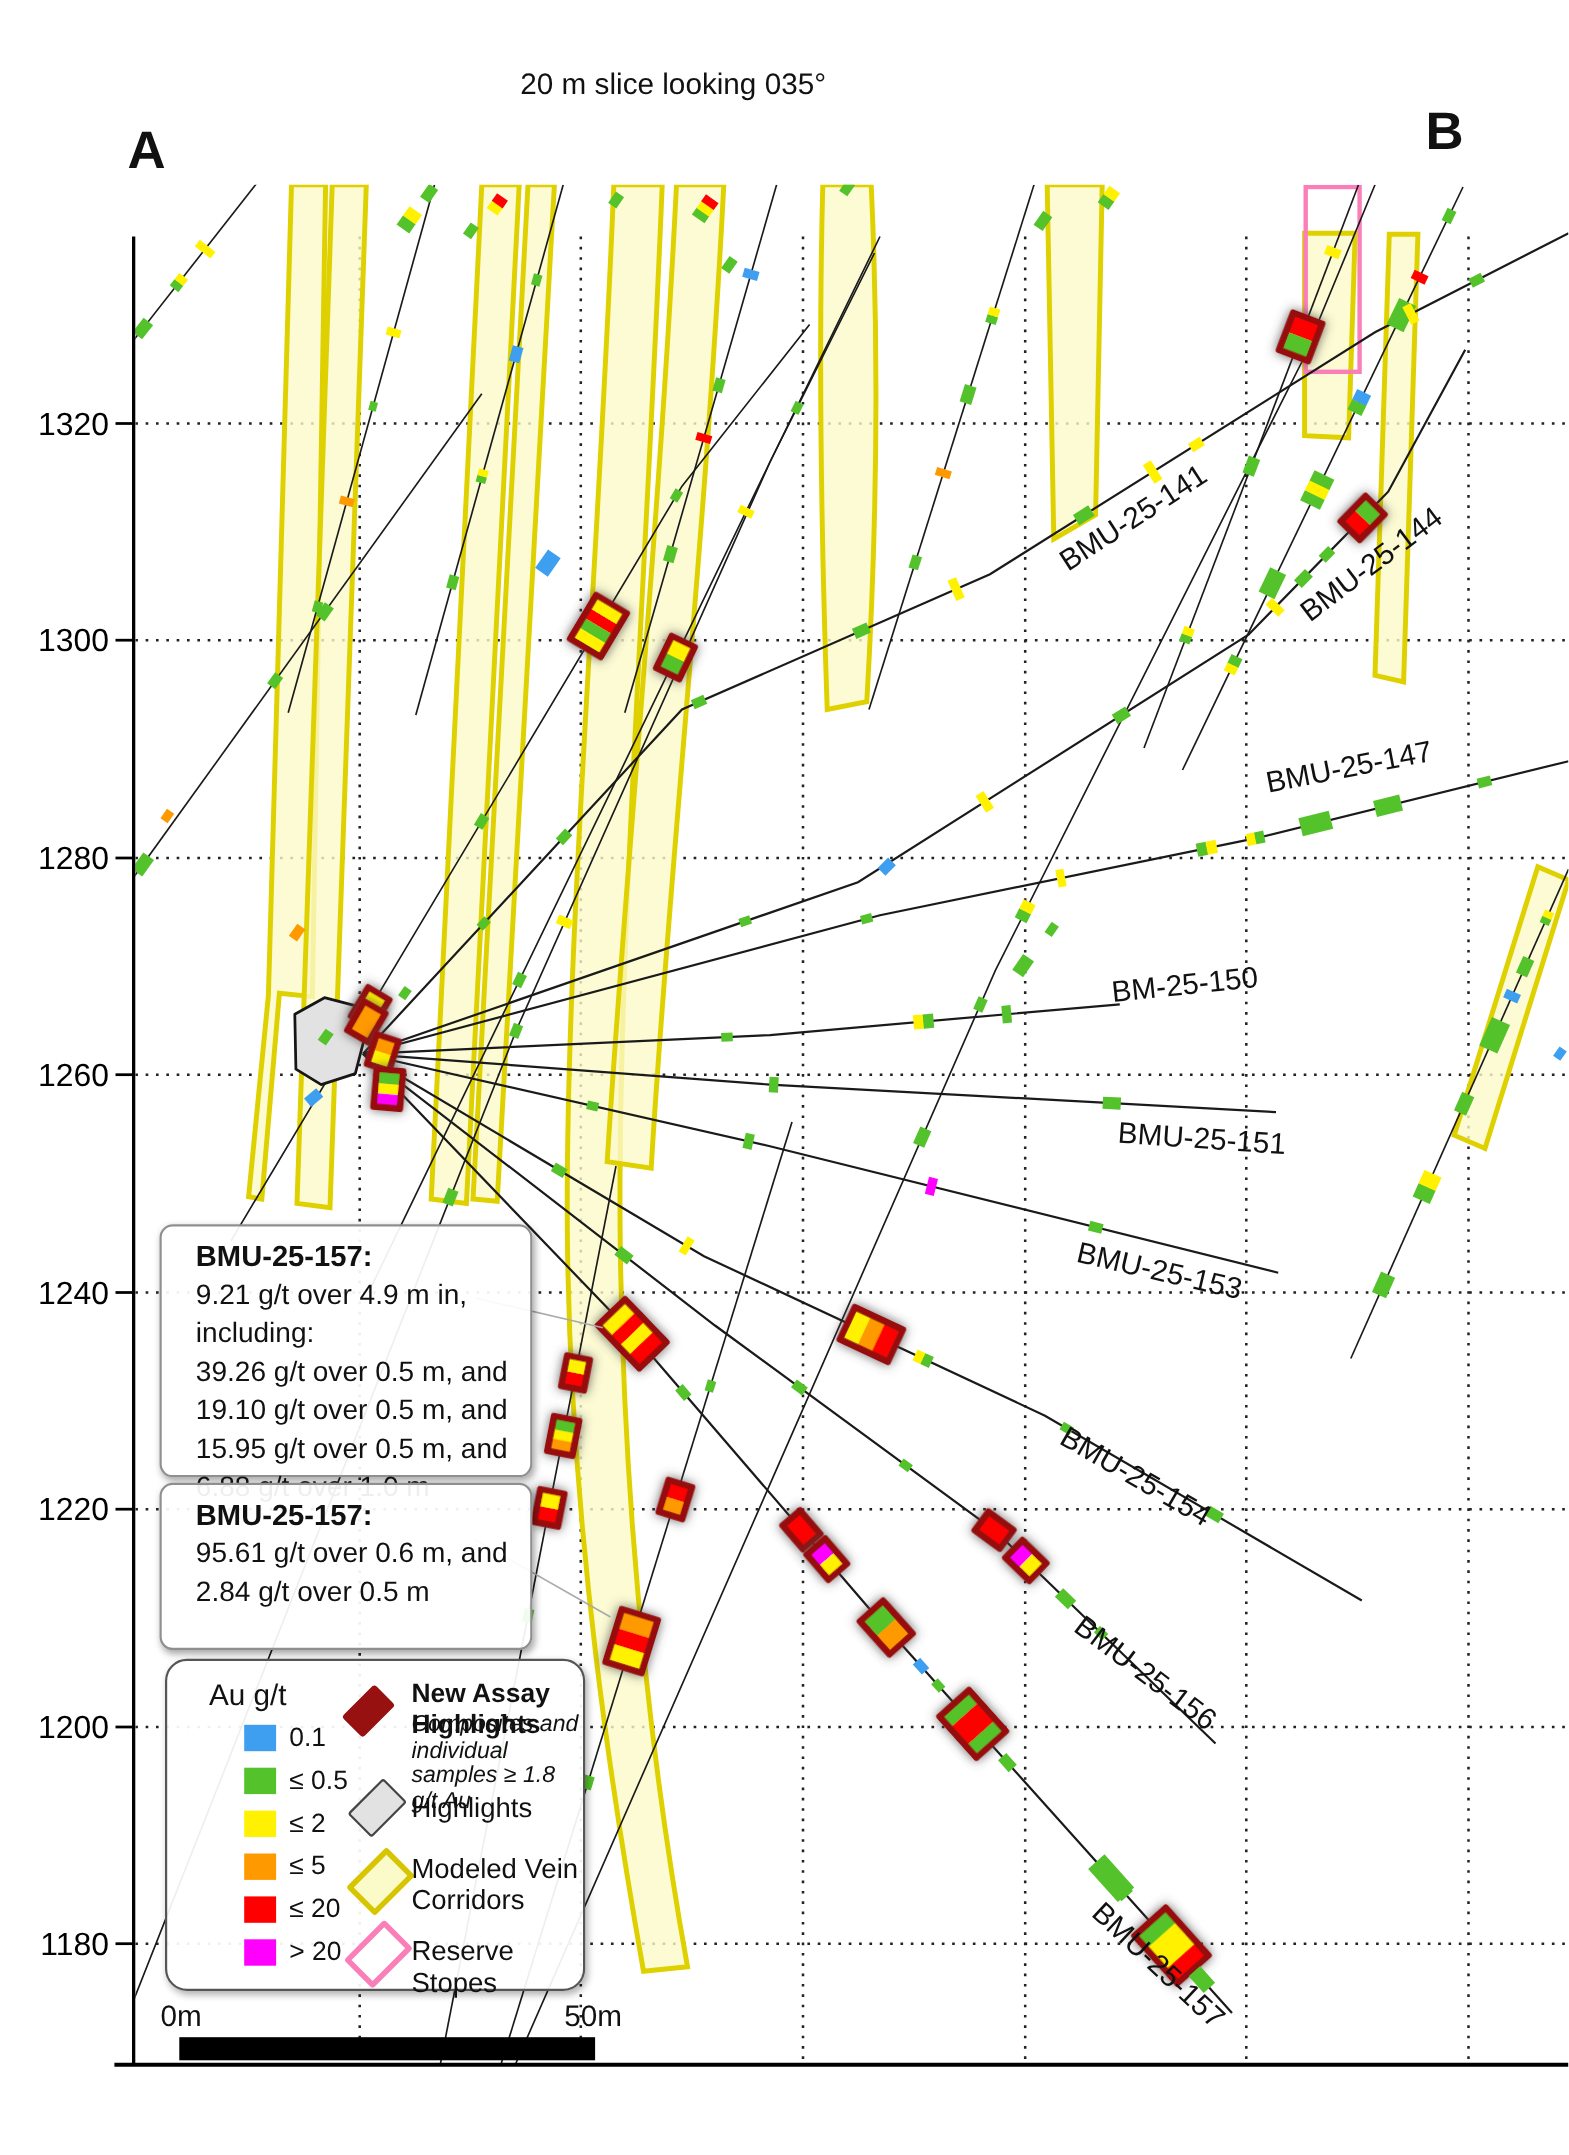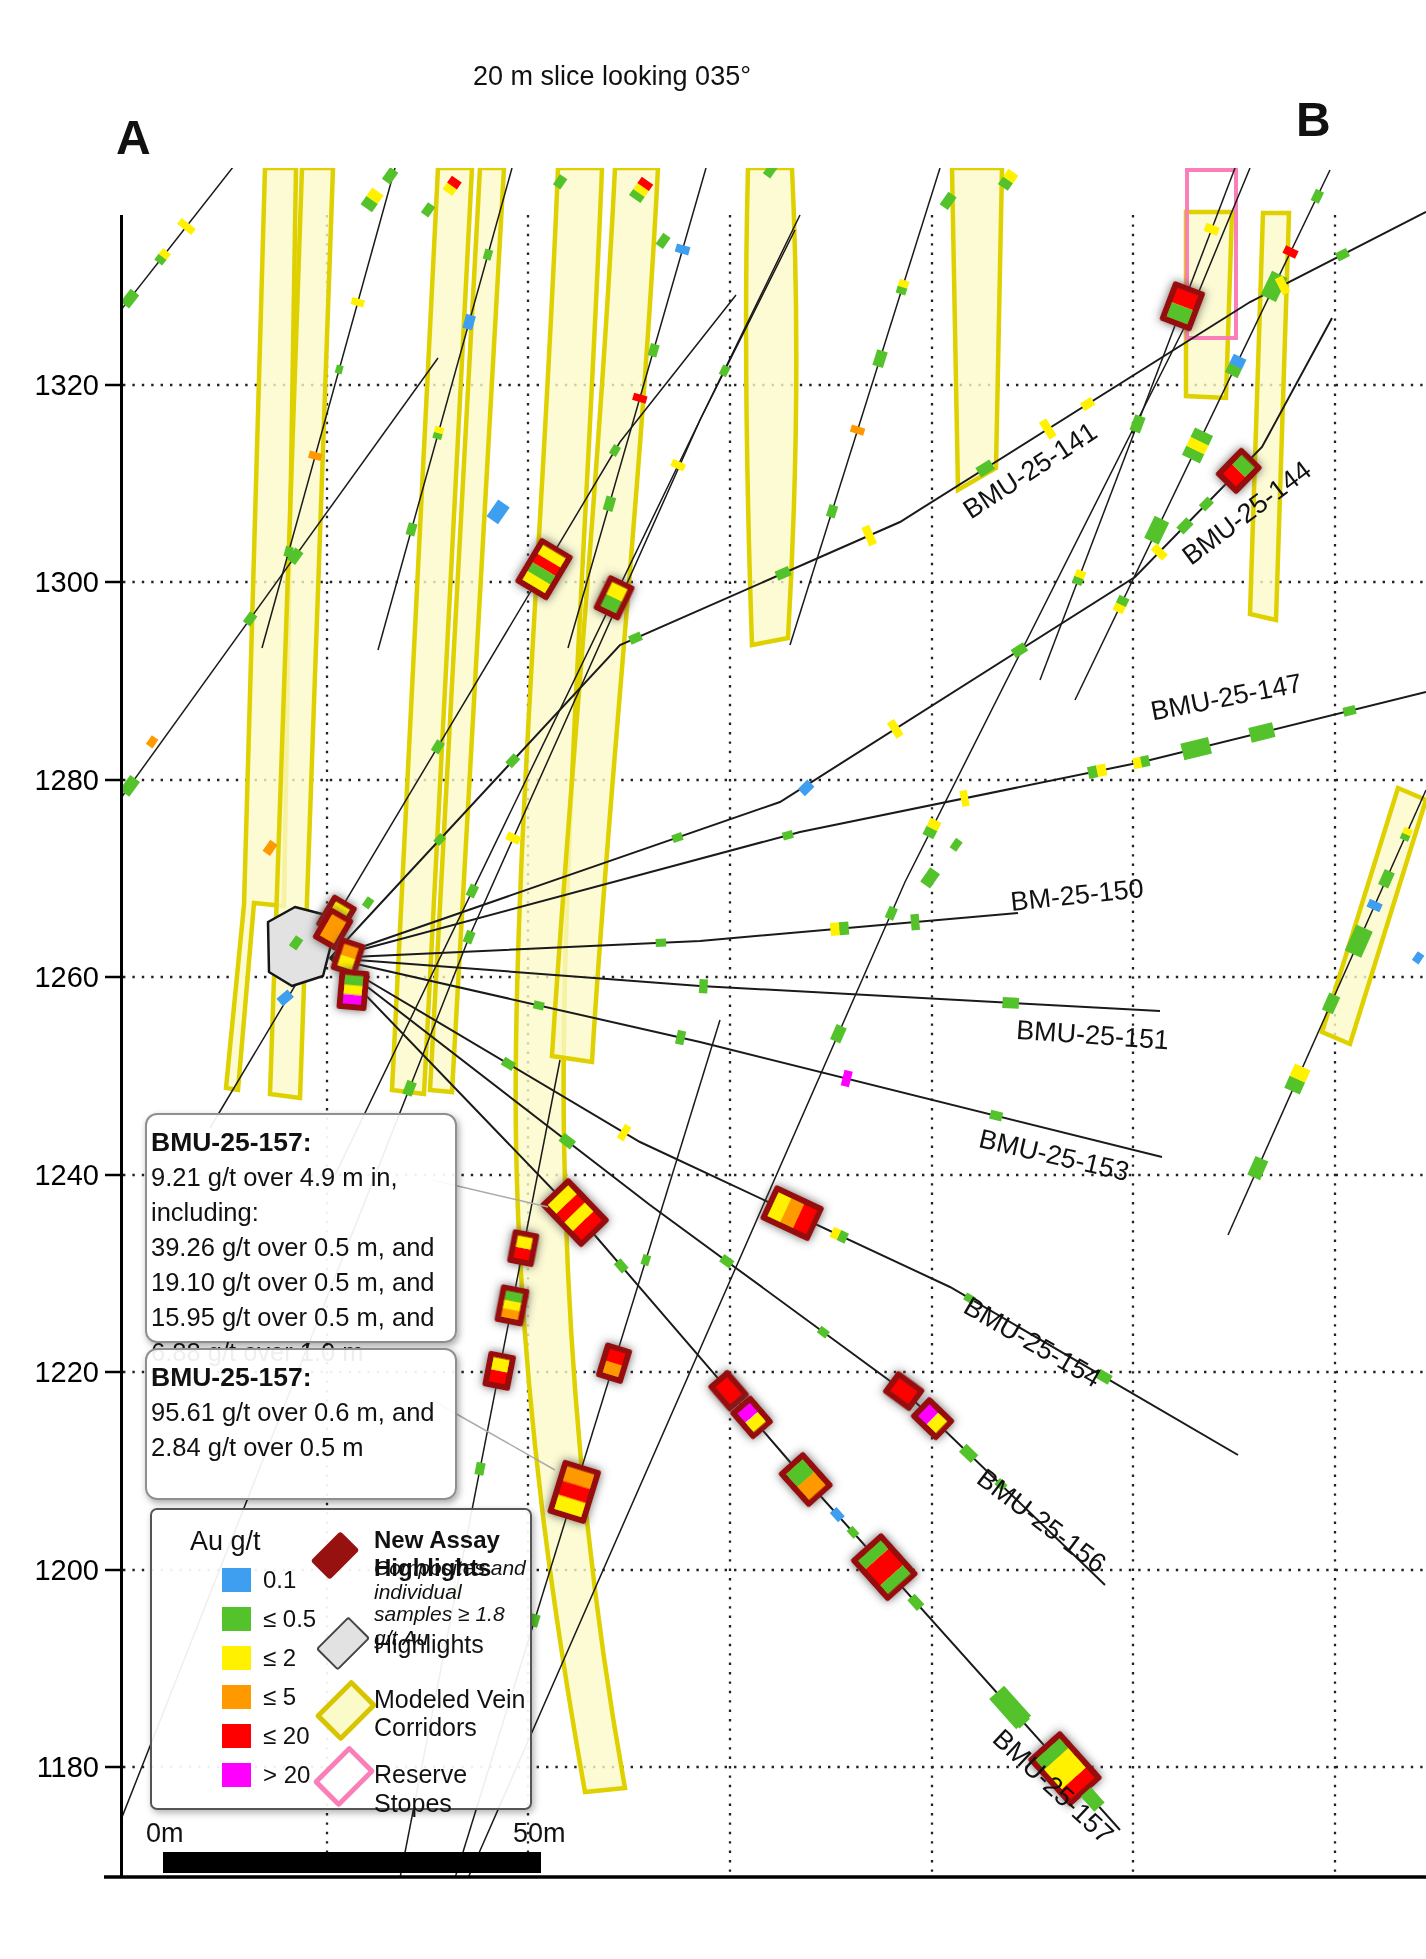--- a/index.html
+++ b/index.html
@@ -7,26 +7,26 @@
         font-family:"Liberation Sans", sans-serif;color:#111;}
   #secsvg{position:absolute;left:0;top:0;}
   .hdr{position:absolute;left:100px;top:55px;width:1024px;text-align:center;}
   .hdr .t{font-size:37px;font-weight:bold;letter-spacing:.5px;}
   .hdr .s{font-size:27px;margin-top:6px;}
   .endlbl{position:absolute;font-size:48px;font-weight:bold;}
   #end-a{left:116px;top:110px;}
   #end-b{left:1296px;top:92px;}
   .callout{position:absolute;left:145px;width:292px;background:rgba(255,255,255,.93);
      border:2px solid #8f8f8f;border-radius:12px;box-shadow:2px 3px 7px rgba(0,0,0,.35);
-     padding:10px 12px 8px 4px;font-size:25.5px;line-height:35px;}
+     padding:10px 12px 8px 31px;font-size:25.5px;line-height:35px;}
   .callout .ct{font-weight:bold;font-size:26.5px;}
   #callout1{top:1113px;height:208px;}
   #callout2{top:1348px;height:130px;}
   #legend{position:absolute;left:150px;top:1508px;width:378px;height:298px;
-     background:rgba(255,255,255,.93);border:2.5px solid #555;border-radius:7px;
+     background:rgba(255,255,255,.93);border:2.5px solid #555;border-radius:20px;
      box-shadow:2px 3px 7px rgba(0,0,0,.3);}
   .lg-title{position:absolute;left:38px;top:16px;font-size:27px;}
   .lg-item{position:absolute;left:38px;display:flex;align-items:center;padding-left:32px;}
   .lg-sw{width:29px;height:24px;margin-right:12px;}
   .lg-lab{font-size:24px;}
   .dia{position:absolute;width:42px;height:27px;transform:rotate(-45deg);border-radius:3px;}
   .lg-rtxt{position:absolute;left:222px;font-size:25px;}
   .lg-ital{font-style:italic;font-size:21px;line-height:24px;}
   .scale{position:absolute;}
   #scalebar{position:absolute;left:163px;top:1852px;width:378px;height:21px;background:#000;}

